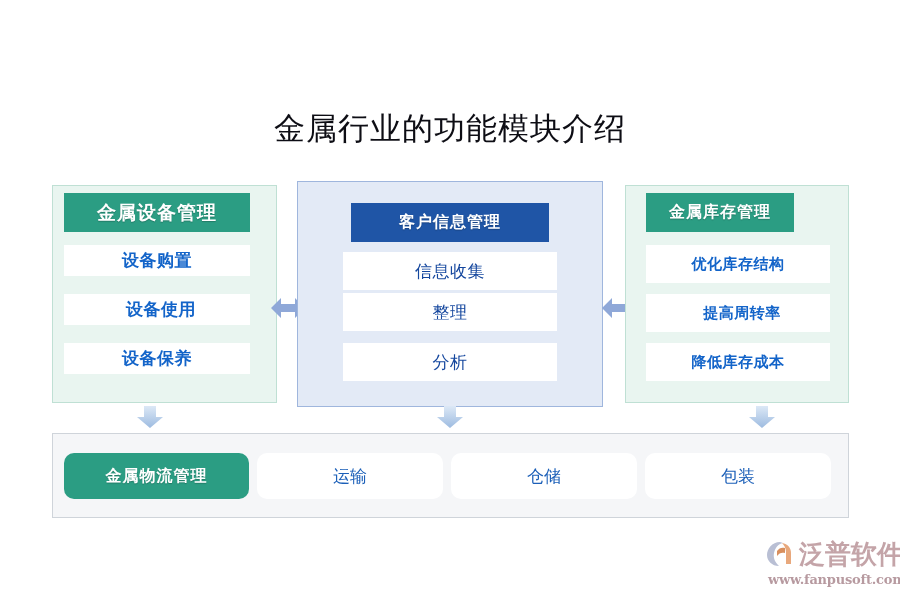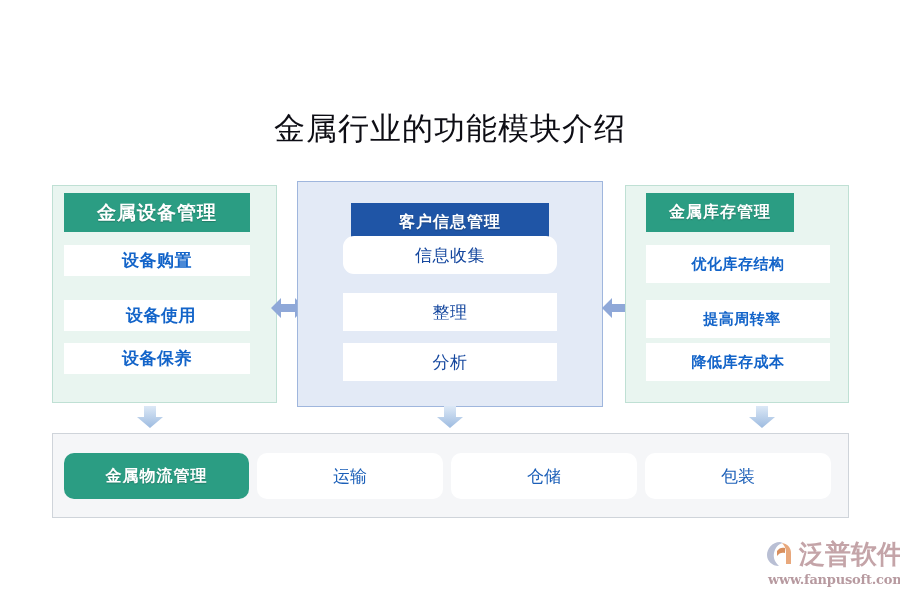--- a/index.html
+++ b/index.html
@@ -94,24 +94,24 @@
   .item-left  { left: 64px;  width: 186px; height: 31px; font-size: 17px; }
   .item-right { left: 646px; width: 184px; height: 38px; font-size: 15px; }
   .item-center{
     left: 343px; width: 214px; height: 38px; font-size: 17px;
     font-weight: 400;
     color: #15479e;
     font-family: "DejaVu Serif", "Liberation Serif", serif;
   }
 
   .row1 { top: 245px; }
-  .row2 { top: 300px; padding-left: 8px; }
+  .row2 { top: 294px; padding-left: 8px; }
   .row3 { top: 343px; }
 
-  .crow1 { top: 236px; border-radius: 11px; }
+  .crow1 { top: 252px; }
   .crow2 { top: 293px; }
   .crow3 { top: 343px; }
 
   
   .h-arrow {
     position: absolute;
     width: 34px;
     height: 26px;
     top: 295px;
   }

